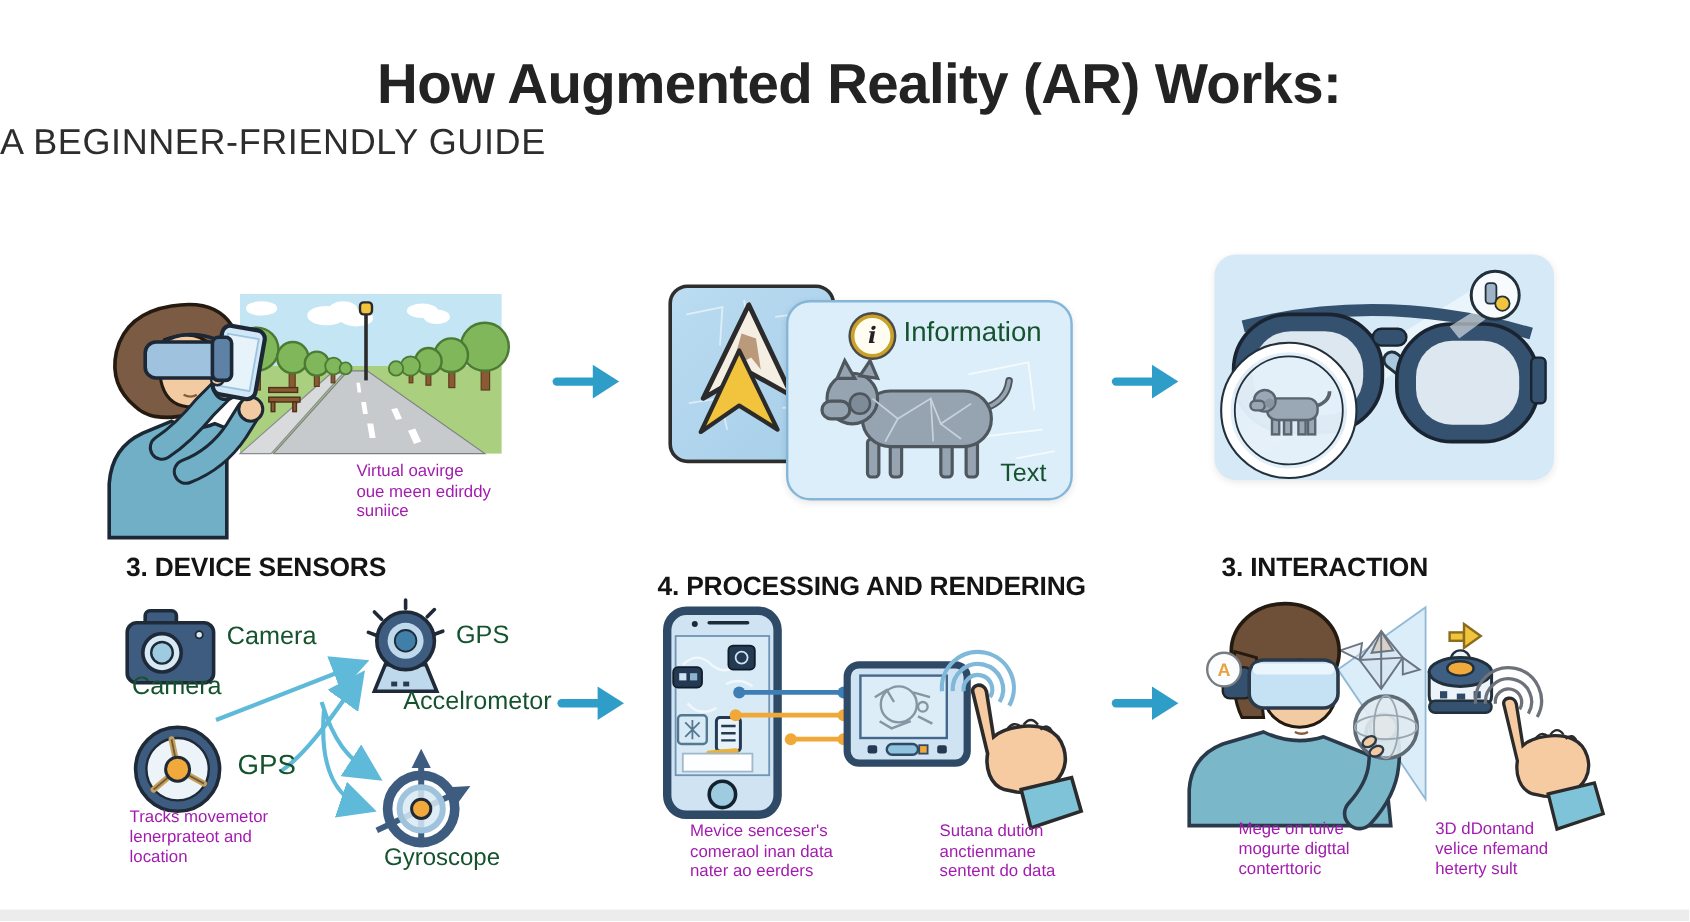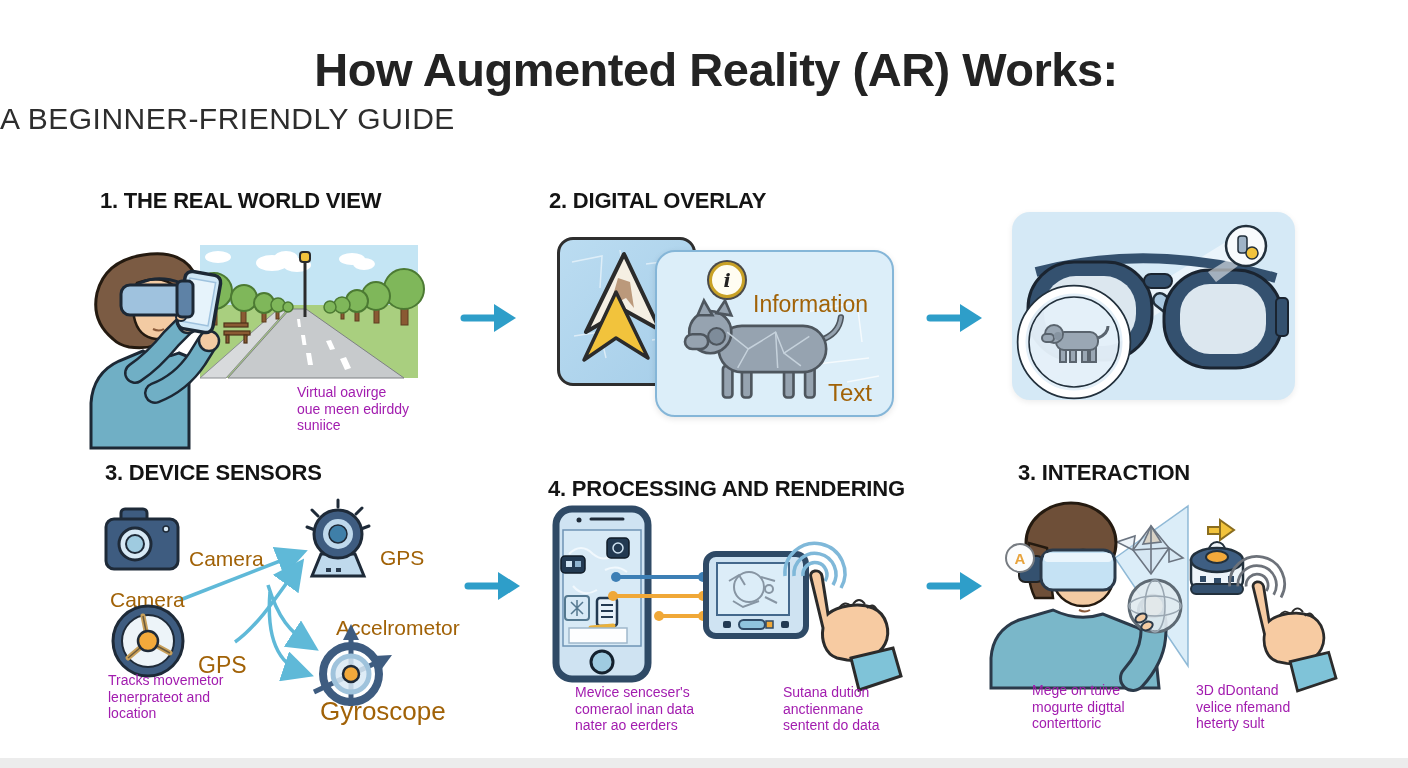--- a/index.html
+++ b/index.html
@@ -6,21 +6,21 @@
   .stage{position:relative;width:1408px;height:768px;background:#fff;overflow:hidden;
          font-family:"Liberation Sans",sans-serif;}
   .abs{position:absolute;}
   header{position:absolute;left:0;top:0;width:100%;text-align:center;}
   .title{margin:12px;position:absolute;left:0;top:30px;width:100%;text-align:center;
          font-size:47px;font-weight:700;color:#232323;letter-spacing:-0.5px;}
   .subtitle{margin:0;position:absolute;left:0;top:102px;width:100%;text-align:left;
          font-size:30px;font-weight:400;color:#2d2d2d;letter-spacing:0.5px;}
   .heading{position:absolute;font-size:22px;font-weight:700;color:#141414;
          letter-spacing:-0.2px;white-space:nowrap;}
-  .label{position:absolute;font-size:21px;color:#a16207;white-space:nowrap;margin-top:28px;}
+  .label{position:absolute;font-size:21px;color:#14532d;white-space:nowrap;}
   .caption{position:absolute;font-size:14px;line-height:1.18;color:#a21caf;white-space:pre-line;}
   .panel{position:absolute;}
   .panel-overlay-left{background:linear-gradient(135deg,#BBDCF1,#A6CEE9);
          border:3px solid #2e2e2e;border-radius:16px;}
   .panel-overlay-right{background:#DCEEF9;border:2px solid #85B6D8;border-radius:20px;
          box-shadow:0 2px 6px rgba(0,0,0,0.10);}
   .panel-glasses{background:#D5E9F6;border-radius:18px;box-shadow:0 2px 6px rgba(0,0,0,0.08);}
   .info-icon{position:absolute;width:30px;height:30px;border-radius:50%;background:#FFFDF2;
          border:3px solid #C9A227;box-shadow:0 0 0 2px #4a4a4a;display:flex;align-items:center;
          justify-content:center;font:italic 700 19px "DejaVu Serif",serif;color:#222;}
@@ -33,22 +33,20 @@
 </head>
 <body>
 
 <div class="stage">
 
   <header>
     <h1 class="title">How Augmented Reality (AR) Works:</h1>
     <h2 class="subtitle">A BEGINNER-FRIENDLY GUIDE</h2>
   </header>
 
-  <div class="heading" style="left:100px;top:188px">1. THE REAL WORLD VIEW</div>
-  <div class="heading" style="left:549px;top:188px">2. DIGITAL OVERLAY</div>
 
   <svg class="abs" style="left:200px;top:245px" width="218" height="133" viewBox="0 0 218 133">
     <rect x="0" y="0" width="218" height="64" fill="#C4E5F4"></rect>
     <g fill="#ffffff">
       <ellipse cx="18" cy="12" rx="13" ry="6"></ellipse>
         <ellipse cx="72" cy="18" rx="16" ry="8"></ellipse>
       <ellipse cx="86" cy="13" rx="12" ry="7"></ellipse>
         <ellipse cx="97" cy="20" rx="14" ry="7"></ellipse>
       <ellipse cx="152" cy="14" rx="13" ry="6"></ellipse>
         <ellipse cx="164" cy="19" rx="11" ry="6"></ellipse>
@@ -178,21 +176,21 @@
           <polygon points="40,22 48,10 54,24"></polygon>
       </g>
       <circle cx="40" cy="44" r="8" fill="#7E8C9A" stroke="#4E565E" stroke-width="2"></circle>
       <g stroke="#C6D2DC" stroke-width="1.4" fill="none">
         <path d="M50,40 L70,56 L60,74"></path>
           <path d="M70,56 L96,40 L104,60 L128,44"></path>
         <path d="M96,40 L98,74"></path>
           <path d="M104,60 L120,72"></path>
       </g>
     </svg>
-    <div class="label" style="right:20px;bottom:8px;font-size:24px;left:auto">Text</div>
+    <div class="label" style="right:20px;bottom:8px;font-size:21px;left:auto">Text</div>
   </div>
 
   <div class="panel panel-glasses" style="left:1012px;top:212px;width:283px;height:188px">
     <svg width="283" height="188" viewBox="0 0 283 188">
       <polygon points="16,152 230,20 252,36 38,168" fill="rgba(255,255,255,0.5)"></polygon>
       <path d="M148,88 Q196,128 234,116" fill="none" stroke="#22303C" stroke-width="16" stroke-linecap="round"></path>
       <path d="M148,88 Q196,128 234,116" fill="none" stroke="#A9C8E0" stroke-width="11" stroke-linecap="round"></path>
       <path d="M24,60 Q140,30 264,66" fill="none" stroke="#34516F" stroke-width="10"></path>
       <rect x="16" y="50" width="124" height="98" rx="46" fill="#34516F" stroke="#1A2430" stroke-width="3"></rect>
       <rect x="32" y="64" width="92" height="70" rx="32" fill="rgba(238,247,253,0.9)"></rect>
@@ -258,21 +256,21 @@
       <line x1="5" y1="31" x2="13" y2="34"></line>
     </g>
     <polygon points="10,80 62,80 53,58 19,58" fill="#BFD9EC" stroke="#1e2a38" stroke-width="3"></polygon>
     <rect x="24" y="72" width="5" height="4" fill="#2a3b4e"></rect>
       <rect x="34" y="72" width="5" height="4" fill="#2a3b4e"></rect>
     <circle cx="36" cy="38" r="24" fill="#3E5C80" stroke="#1e2a38" stroke-width="3"></circle>
     <circle cx="36" cy="38" r="15" fill="#BFD9EC"></circle>
     <circle cx="36" cy="38" r="9" fill="#3F7FA8" stroke="#1e2a38" stroke-width="1.5"></circle>
   </svg>
   <div class="label" style="left:380px;top:518px">GPS</div>
-  <div class="label" style="left:336px;top:588px">Accelrometor</div>
+  <div class="label" style="left:336px;top:573px">Accelrometor</div>
 
   <svg class="abs" style="left:110px;top:603px" width="76" height="76" viewBox="0 0 76 76">
     <circle cx="38" cy="38" r="35" fill="#3E5C80" stroke="#1e2a38" stroke-width="3"></circle>
     <circle cx="38" cy="38" r="26" fill="#EDF4F9" stroke="#1e2a38" stroke-width="2"></circle>
     <g stroke="#C9A05A" stroke-width="5" stroke-linecap="round">
       <line x1="38" y1="38" x2="33" y2="13"></line>
         <line x1="38" y1="38" x2="18" y2="55"></line>
         <line x1="38" y1="38" x2="60" y2="50"></line>
     </g>
     <g stroke="#6b5b3e" stroke-width="1.5" fill="none">
@@ -286,21 +284,21 @@
 
   <svg class="abs" style="left:308px;top:622px" width="86" height="92" viewBox="0 0 86 92">
     <line x1="43" y1="84" x2="43" y2="14" stroke="#3E5C80" stroke-width="5"></line>
     <polygon points="43,2 35,18 51,18" fill="#3E5C80"></polygon>
     <line x1="6" y1="70" x2="74" y2="38" stroke="#3E5C80" stroke-width="5"></line>
     <polygon points="84,33 66,34 73,48" fill="#3E5C80"></polygon>
     <circle cx="43" cy="52" r="28" fill="none" stroke="#3E5C80" stroke-width="8"></circle>
     <circle cx="43" cy="52" r="18" fill="rgba(216,233,245,0.85)" stroke="#9FC3DC" stroke-width="5"></circle>
     <circle cx="43" cy="52" r="8" fill="#F2A93B" stroke="#1e2a38" stroke-width="2.5"></circle>
   </svg>
-  <div class="label" style="left:320px;top:668px;font-size:26px">Gyroscope</div>
+  <div class="label" style="left:320px;top:704px;font-size:20px">Gyroscope</div>
 
   <div class="caption" style="left:108px;top:672px;width:190px">Tracks movemetor
 lenerprateot and
 location</div>
 
   <svg class="abs" style="left:553px;top:506px" width="98" height="176" viewBox="0 0 98 176">
     <rect x="3" y="3" width="92" height="170" rx="16" fill="#CFE3F2" stroke="#2F4A66" stroke-width="7"></rect>
     <circle cx="26" cy="14" r="2.5" fill="#1e2a38"></circle>
     <line x1="38" y1="13" x2="70" y2="13" stroke="#1e2a38" stroke-width="3" stroke-linecap="round"></line>
     <rect x="10" y="24" width="78" height="116" fill="#D8EAF6" stroke="#6F94B5" stroke-width="1.5"></rect>

